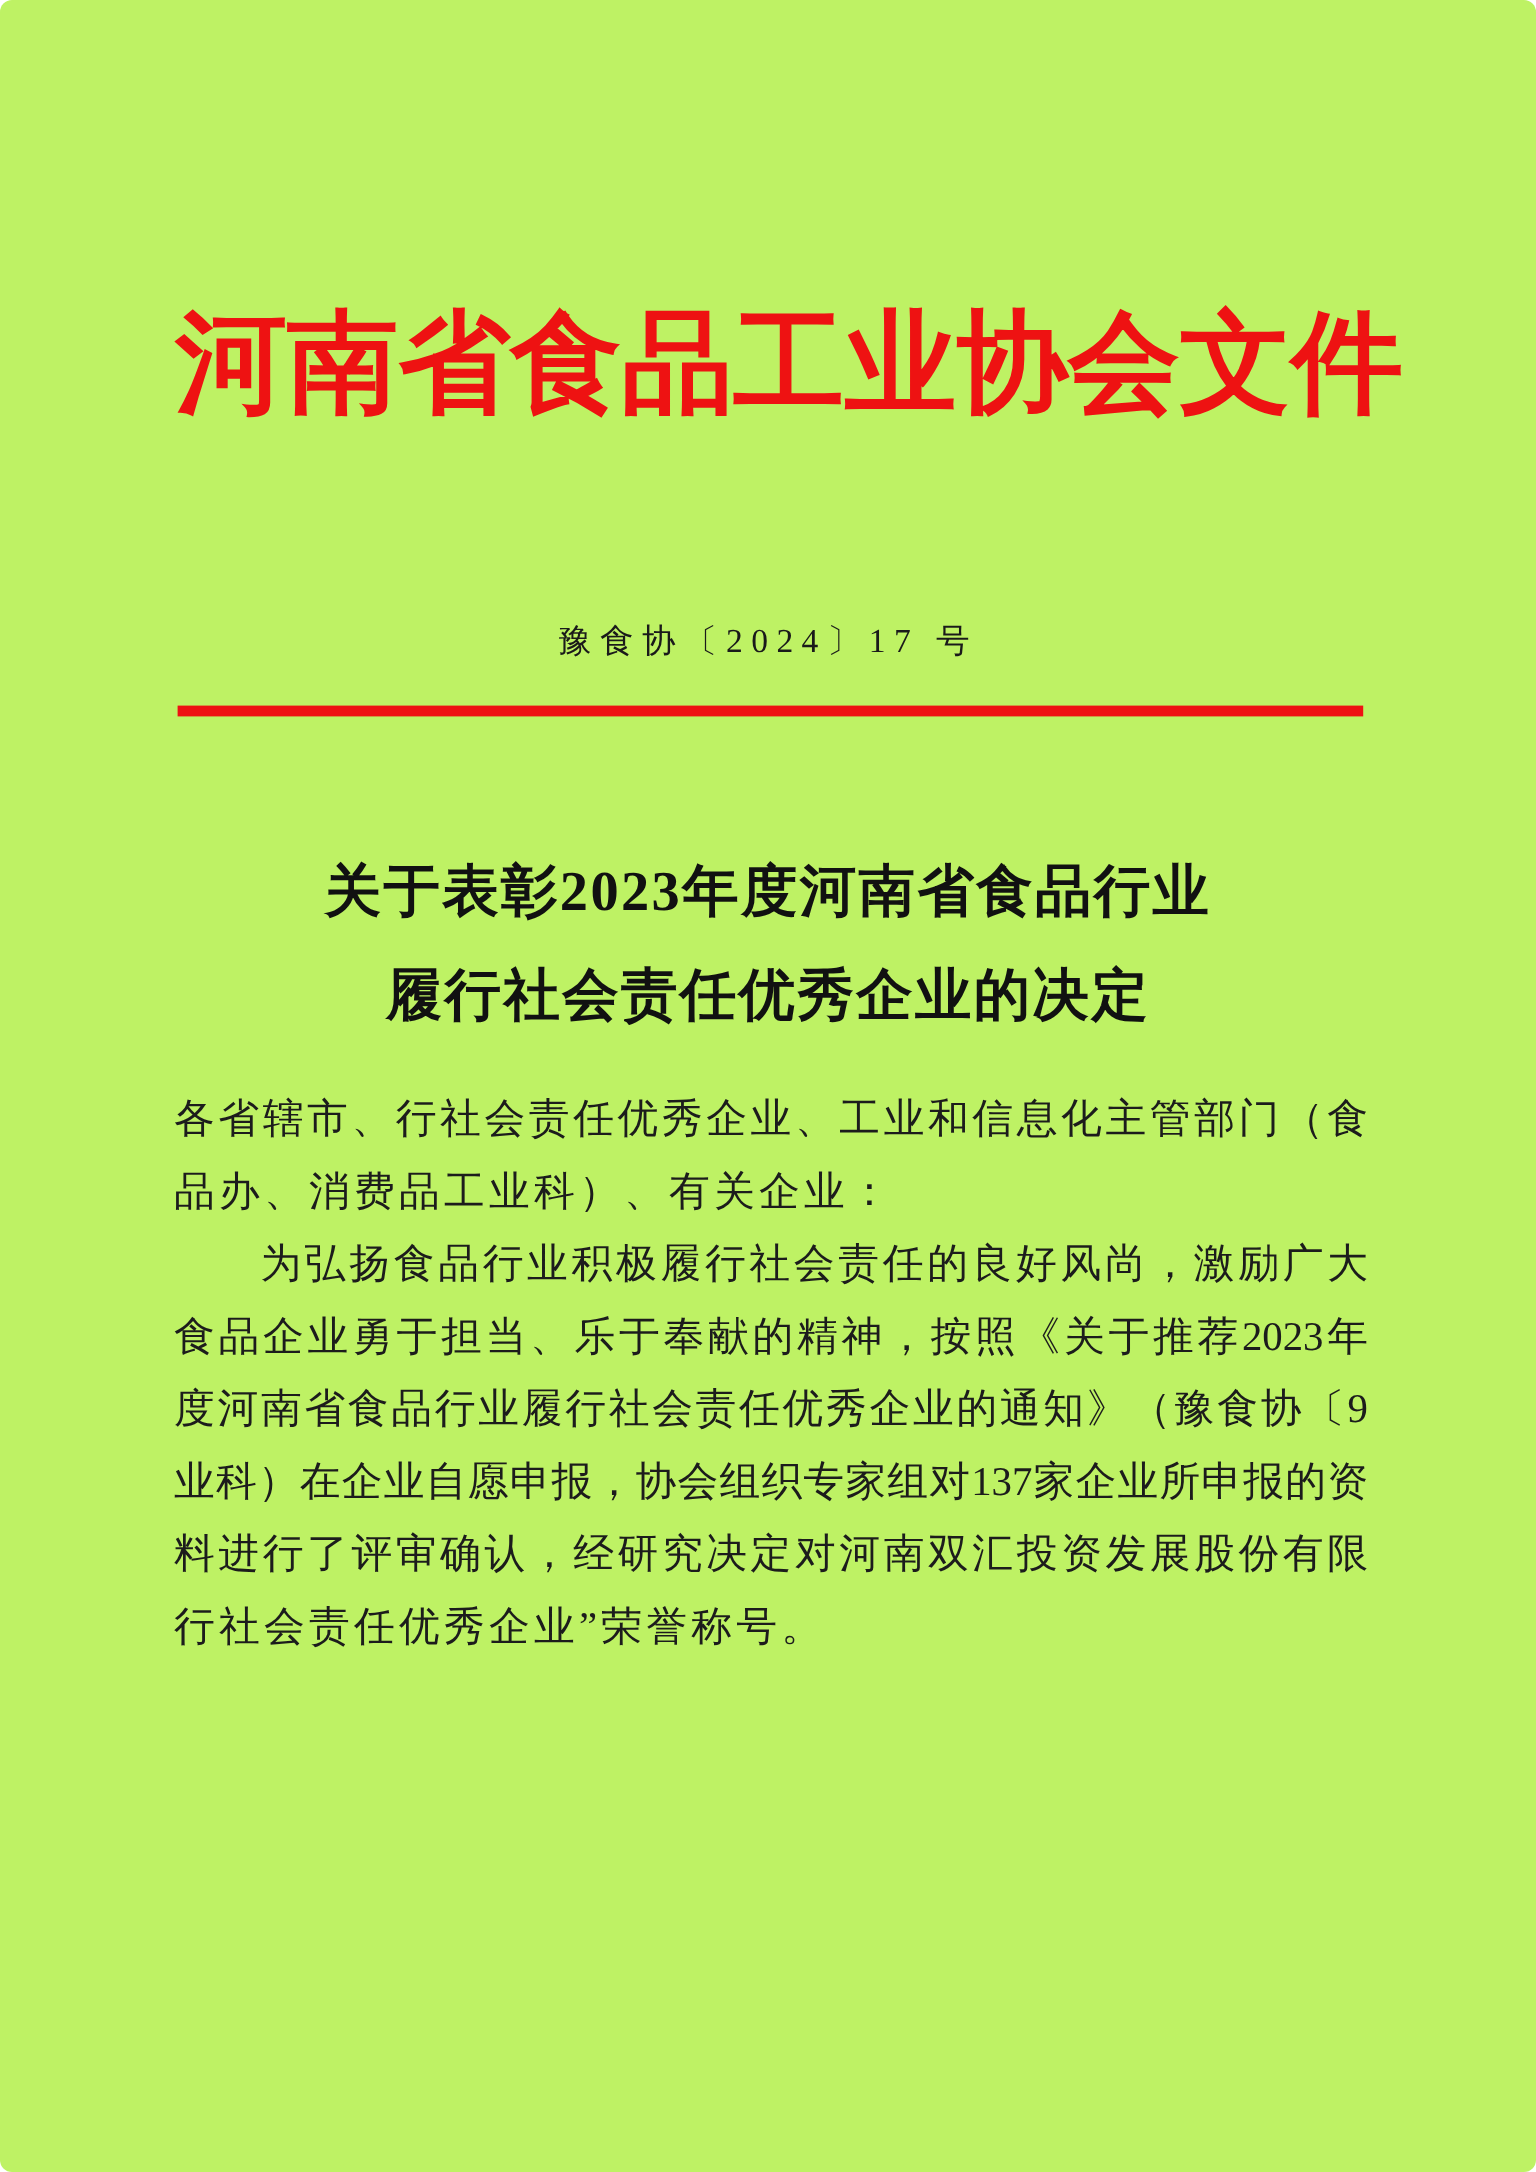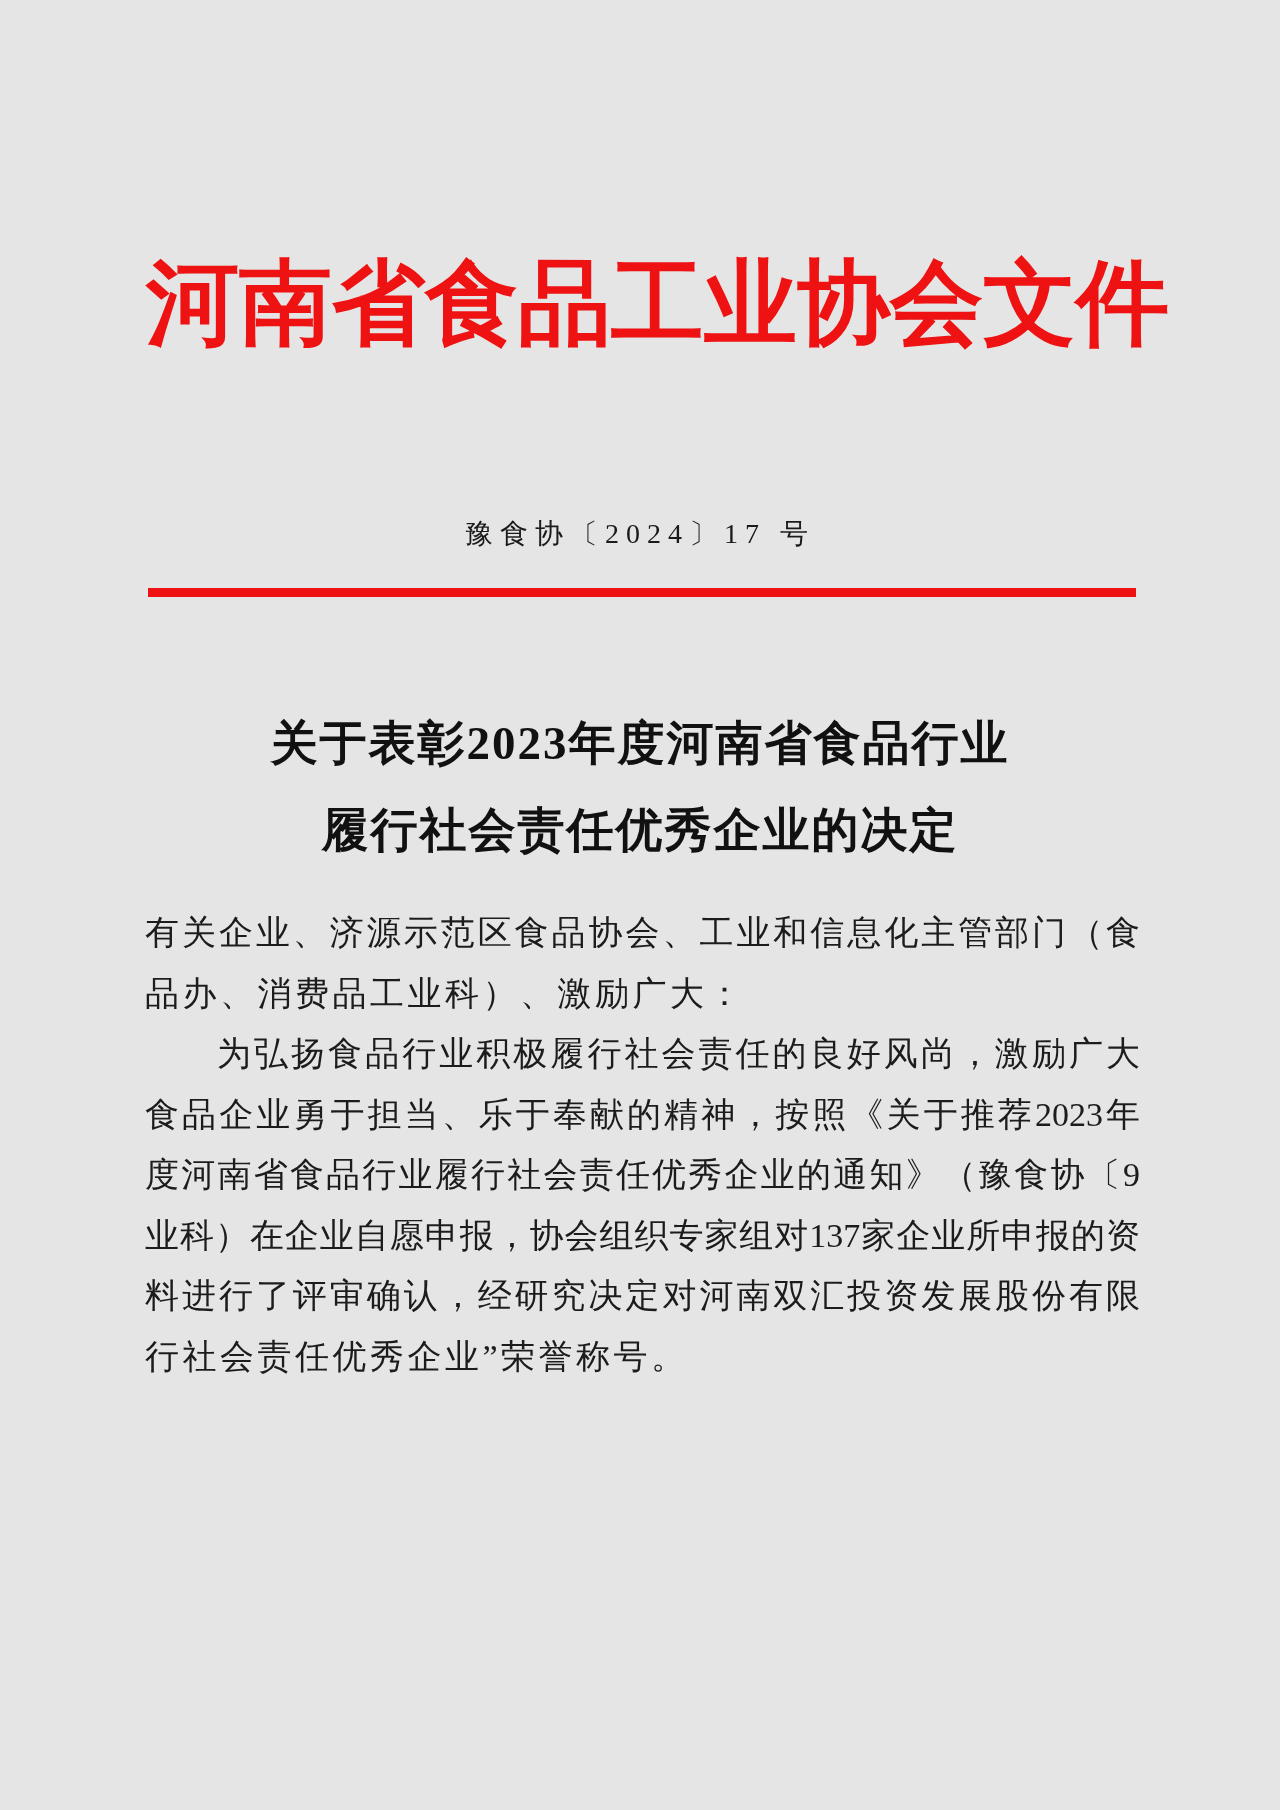--- a/index.html
+++ b/index.html
@@ -4,23 +4,24 @@
 <style>
   html, body {
     margin: 0;
     padding: 0;
     background: #ffffff;
   }
   .page {
     position: relative;
     width: 1280px;
     height: 1810px;
-    background: #e5e5e5;
+    background: #bef264;
     font-family: "Liberation Serif", "DejaVu Serif", serif;
     overflow: hidden;
+    border-radius: 10px;
   }
   .org-title {
     position: absolute;
     top: 248px;
     left: 146px;
     width: 990px;
     font-size: 93px;
     font-weight: 900;
     color: #ee1212;
     line-height: 1.2;
@@ -96,22 +97,22 @@
   <div class="doc-number">豫食协〔2024〕17 号</div>
 
   <div class="red-rule"></div>
 
   <div class="doc-heading">
     <div>关于表彰2023年度河南省食品行业</div>
     <div>履行社会责任优秀企业的决定</div>
   </div>
 
   <div class="body-text">
-    <div class="jline">有关企业、济源示范区食品协会、工业和信息化主管部门（食</div>
-    <div class="sline">品办、消费品工业科）、激励广大：</div>
+    <div class="jline">各省辖市、行社会责任优秀企业、工业和信息化主管部门（食</div>
+    <div class="sline">品办、消费品工业科）、有关企业：</div>
     <div class="jline indent">为弘扬食品行业积极履行社会责任的良好风尚，激励广大</div>
     <div class="jline">食品企业勇于担当、乐于奉献的精神，按照《关于推荐2023年</div>
     <div class="jline">度河南省食品行业履行社会责任优秀企业的通知》（豫食协〔9</div>
     <div class="jline">业科）在企业自愿申报，协会组织专家组对137家企业所申报的资</div>
     <div class="jline">料进行了评审确认，经研究决定对河南双汇投资发展股份有限</div>
     <div class="sline">行社会责任优秀企业”荣誉称号。</div>
   </div>
 
 </div>
 

